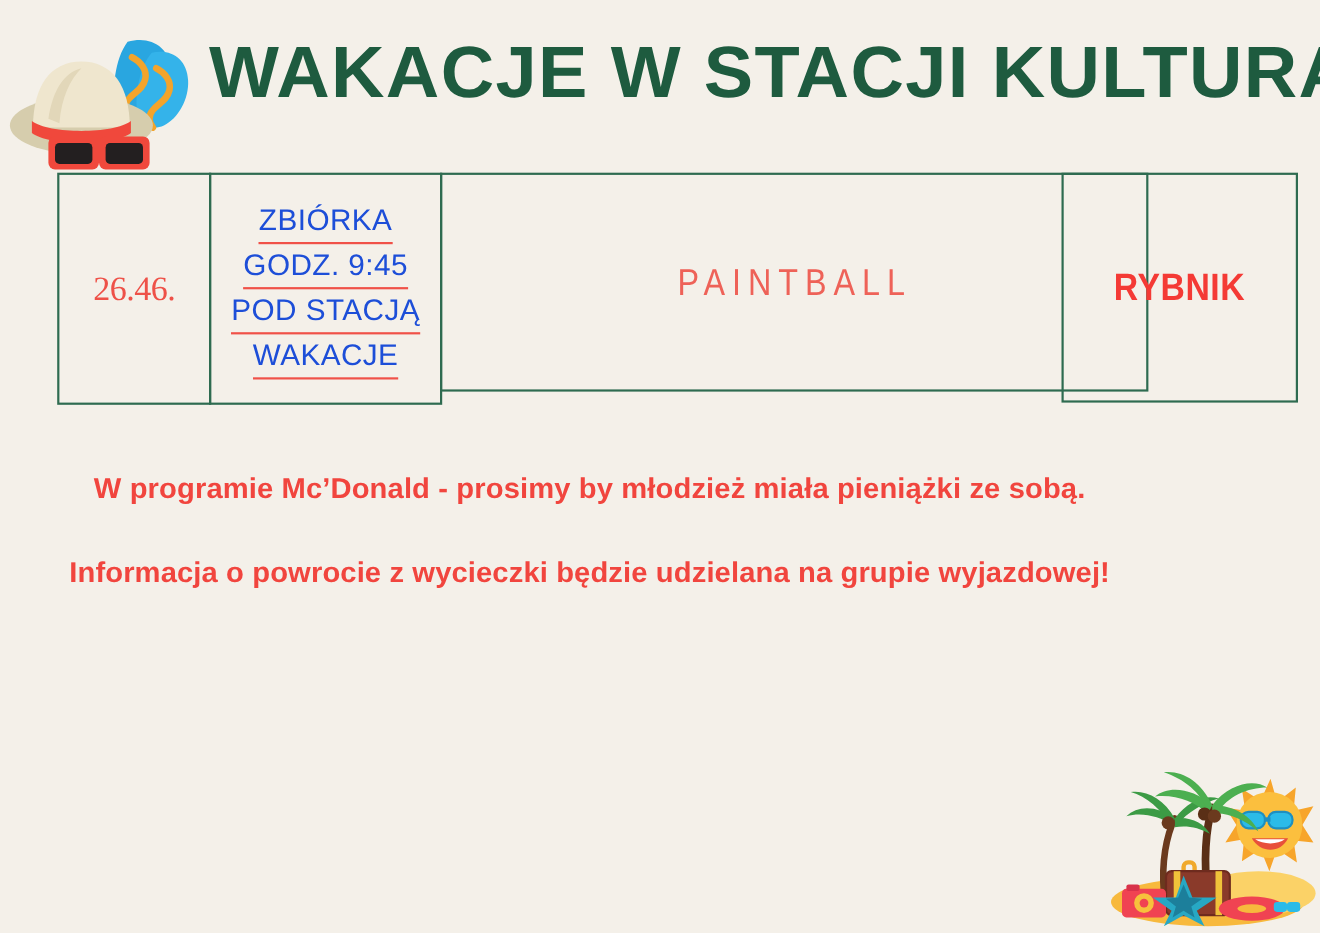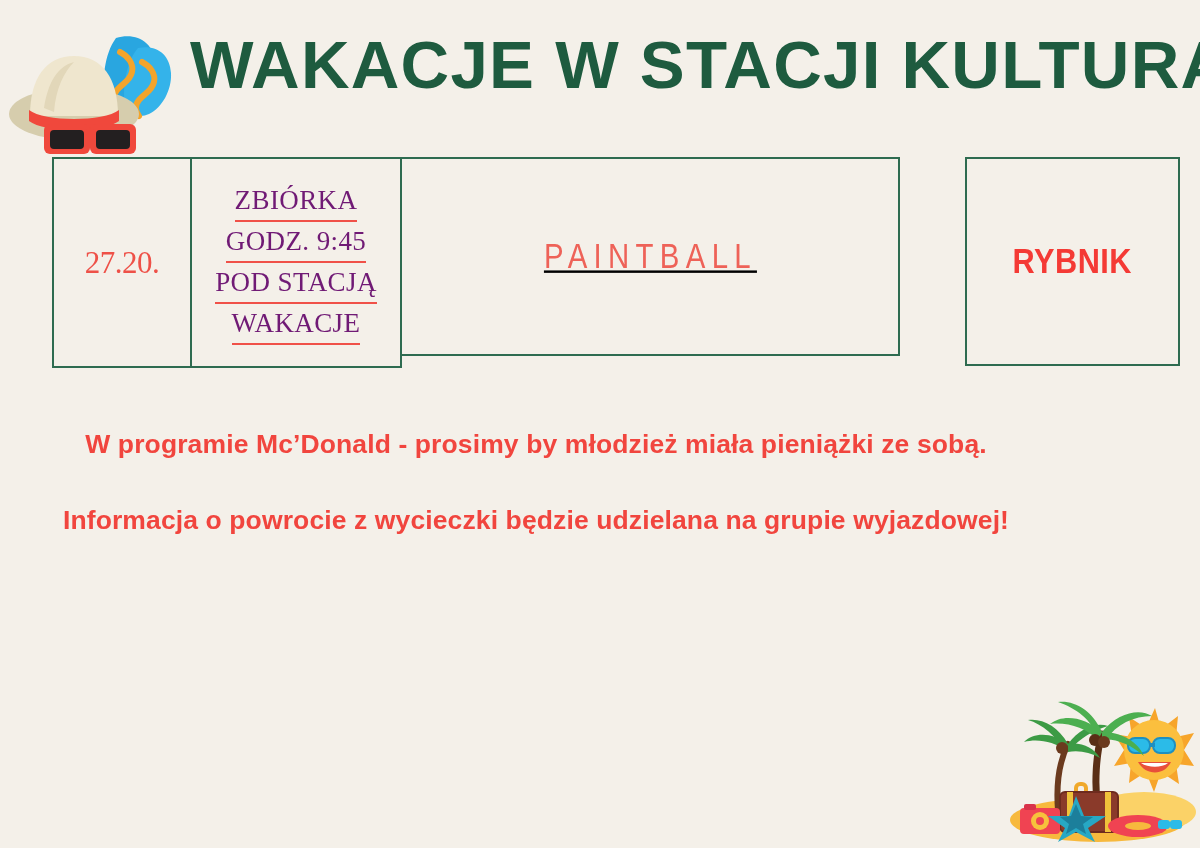--- a/index.html
+++ b/index.html
@@ -73,36 +73,36 @@
     display: flex;
     align-items: center;
     justify-content: center;
     text-align: center;
     background: transparent;
   }
 
   
   .cell-date      { left: 0px;    top: 0px; width: 140px; height: 211px; }
   .cell-meeting   { left: 138px;  top: 0px; width: 212px; height: 211px; }
-  .cell-activity  { left: 348px;  top: 0px; width: 500px; height: 199px; text-decoration: underline; }
+  .cell-activity  { left: 348px;  top: 0px; width: 644px; height: 199px; }
   .cell-place     { left: 913px;  top: 0px; width: 215px; height: 209px; text-align: right; }
 
   .date-text {
     font-family: "Liberation Serif", "DejaVu Serif", serif;
     font-size: 31px;
     line-height: 34px;
     color: #EE5148;
     letter-spacing: -0.5px;
   }
 
   .meeting-text {
-    font-family: Liberation Serif, serif;
+    font-family: Liberation Sans, sans-serif;
     font-size: 27px;
     line-height: 38px;
-    color: #701a75;
+    color: #1d4ed8;
     letter-spacing: 0.4px;
     padding: 0 6px;
   }
   .meeting-text .ul {
     display: inline-block;
     border-bottom: 2px solid #F05148;
     padding-bottom: 1px;
     white-space: nowrap;
   }
 
@@ -188,21 +188,21 @@
         </g>
       </svg>
     </div>
 
     <h1 class="poster-title">WAKACJE  W STACJI KULTURA</h1>
   </div>
 
   <div class="schedule-table">
 
     <div class="cell cell-date">
-      <span class="date-text">27.20.</span>
+      <span class="date-text">26.46.</span>
     </div>
 
     <div class="cell cell-meeting">
       <div class="meeting-text">
         <span class="ul">ZBIÓRKA</span><br>
         <span class="ul">GODZ.  9:45</span><br>
         <span class="ul">POD  STACJĄ</span><br>
         <span class="ul">WAKACJE</span>
       </div>
     </div>

